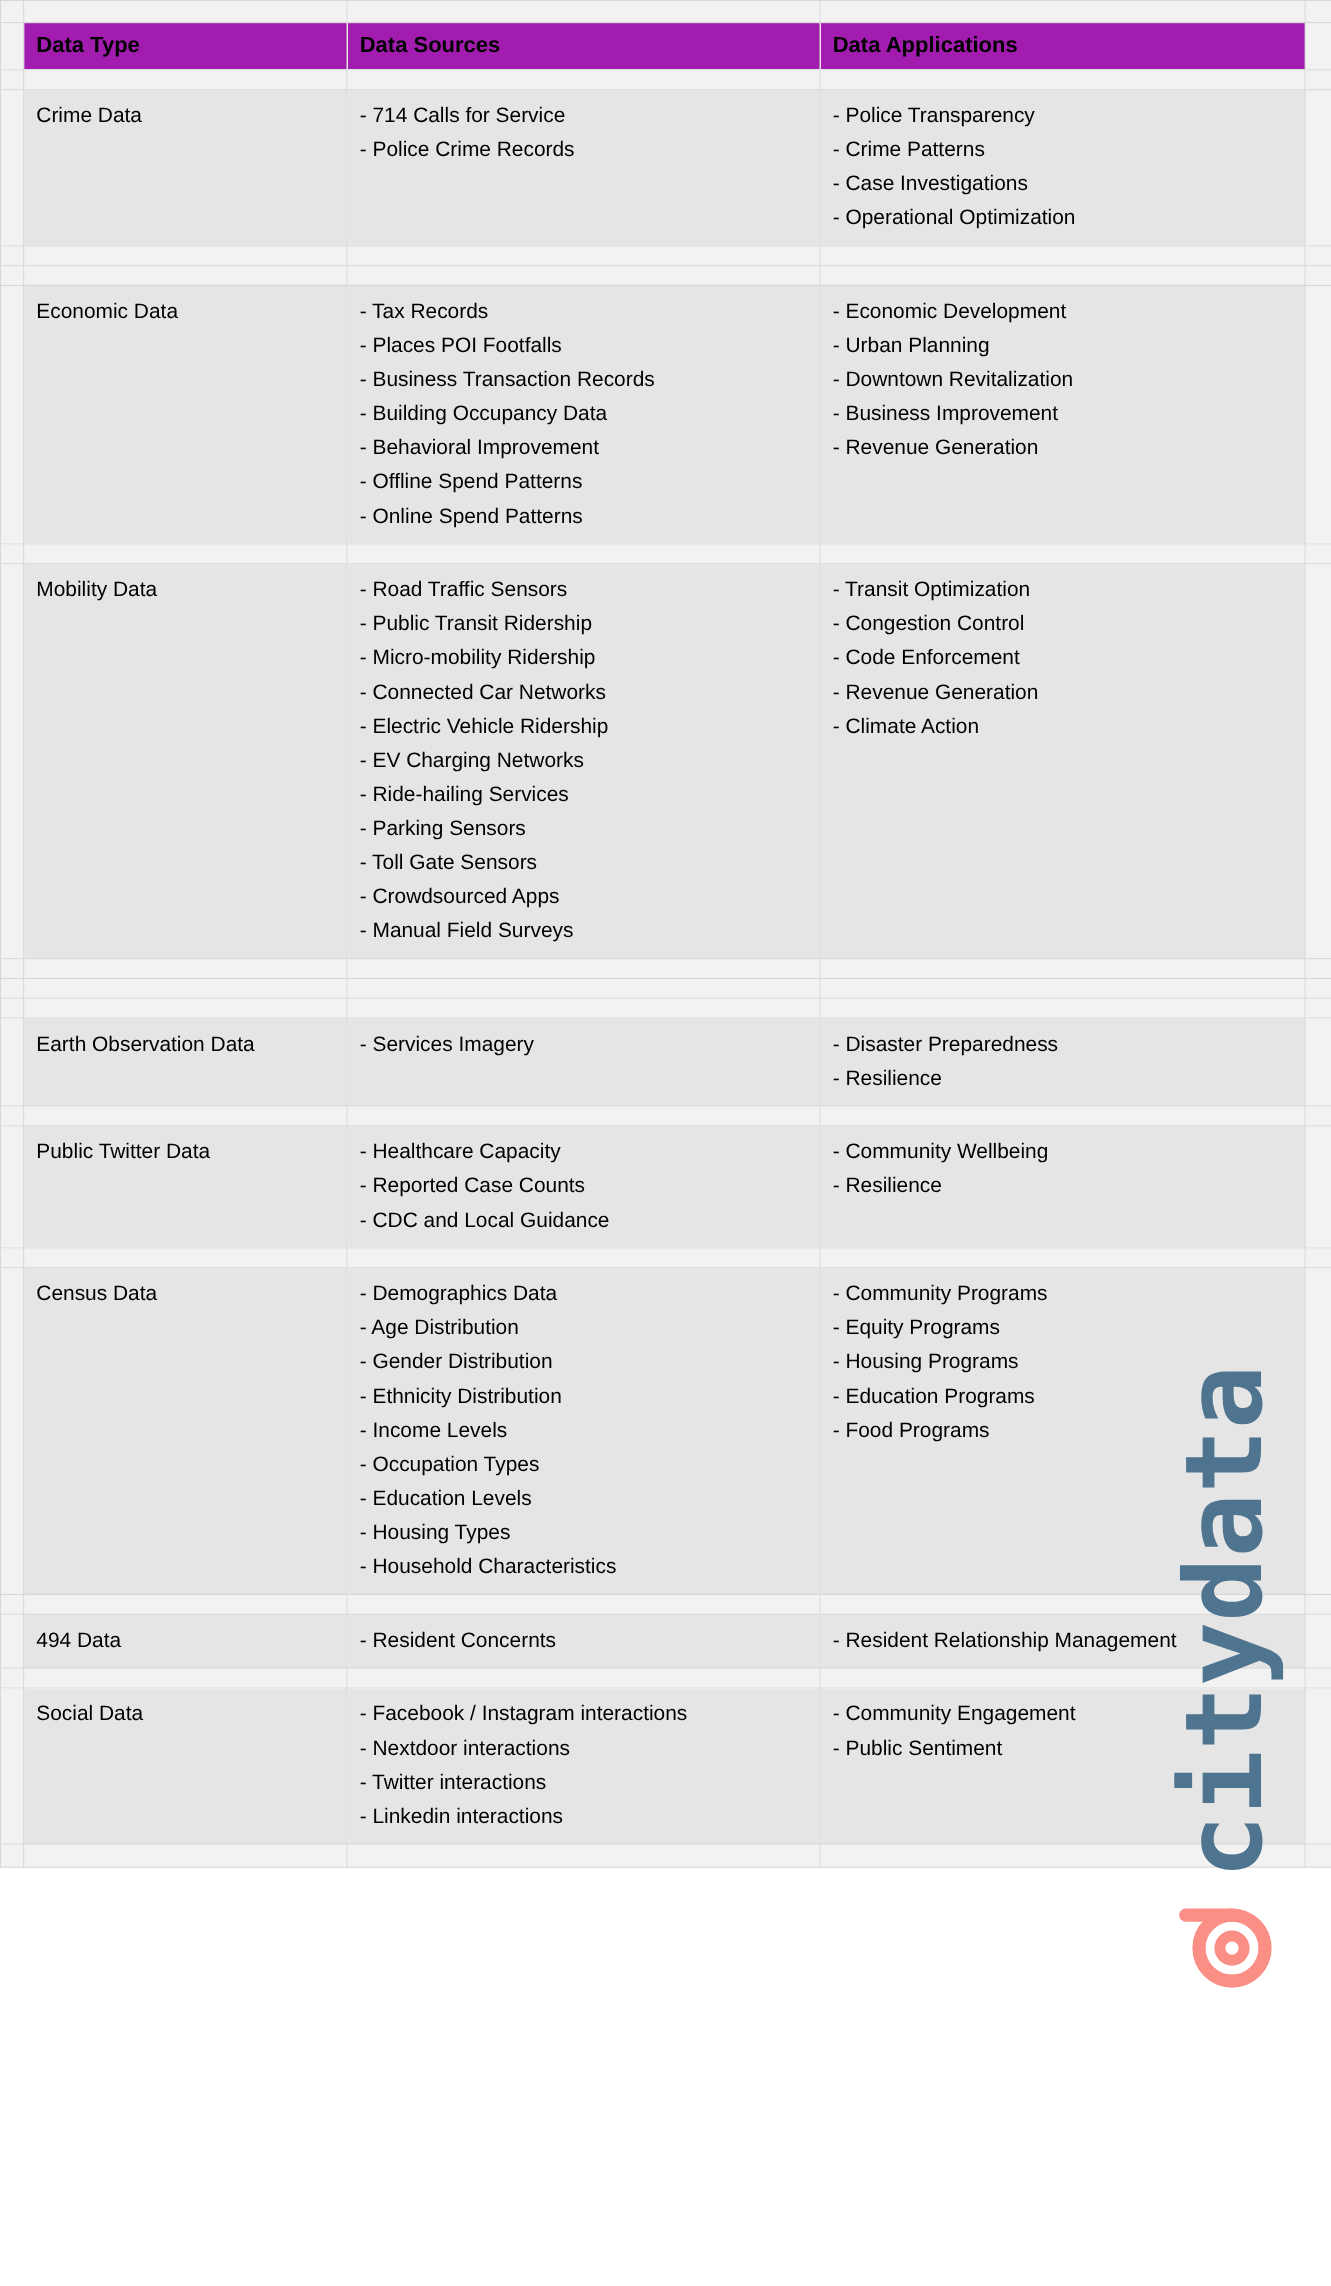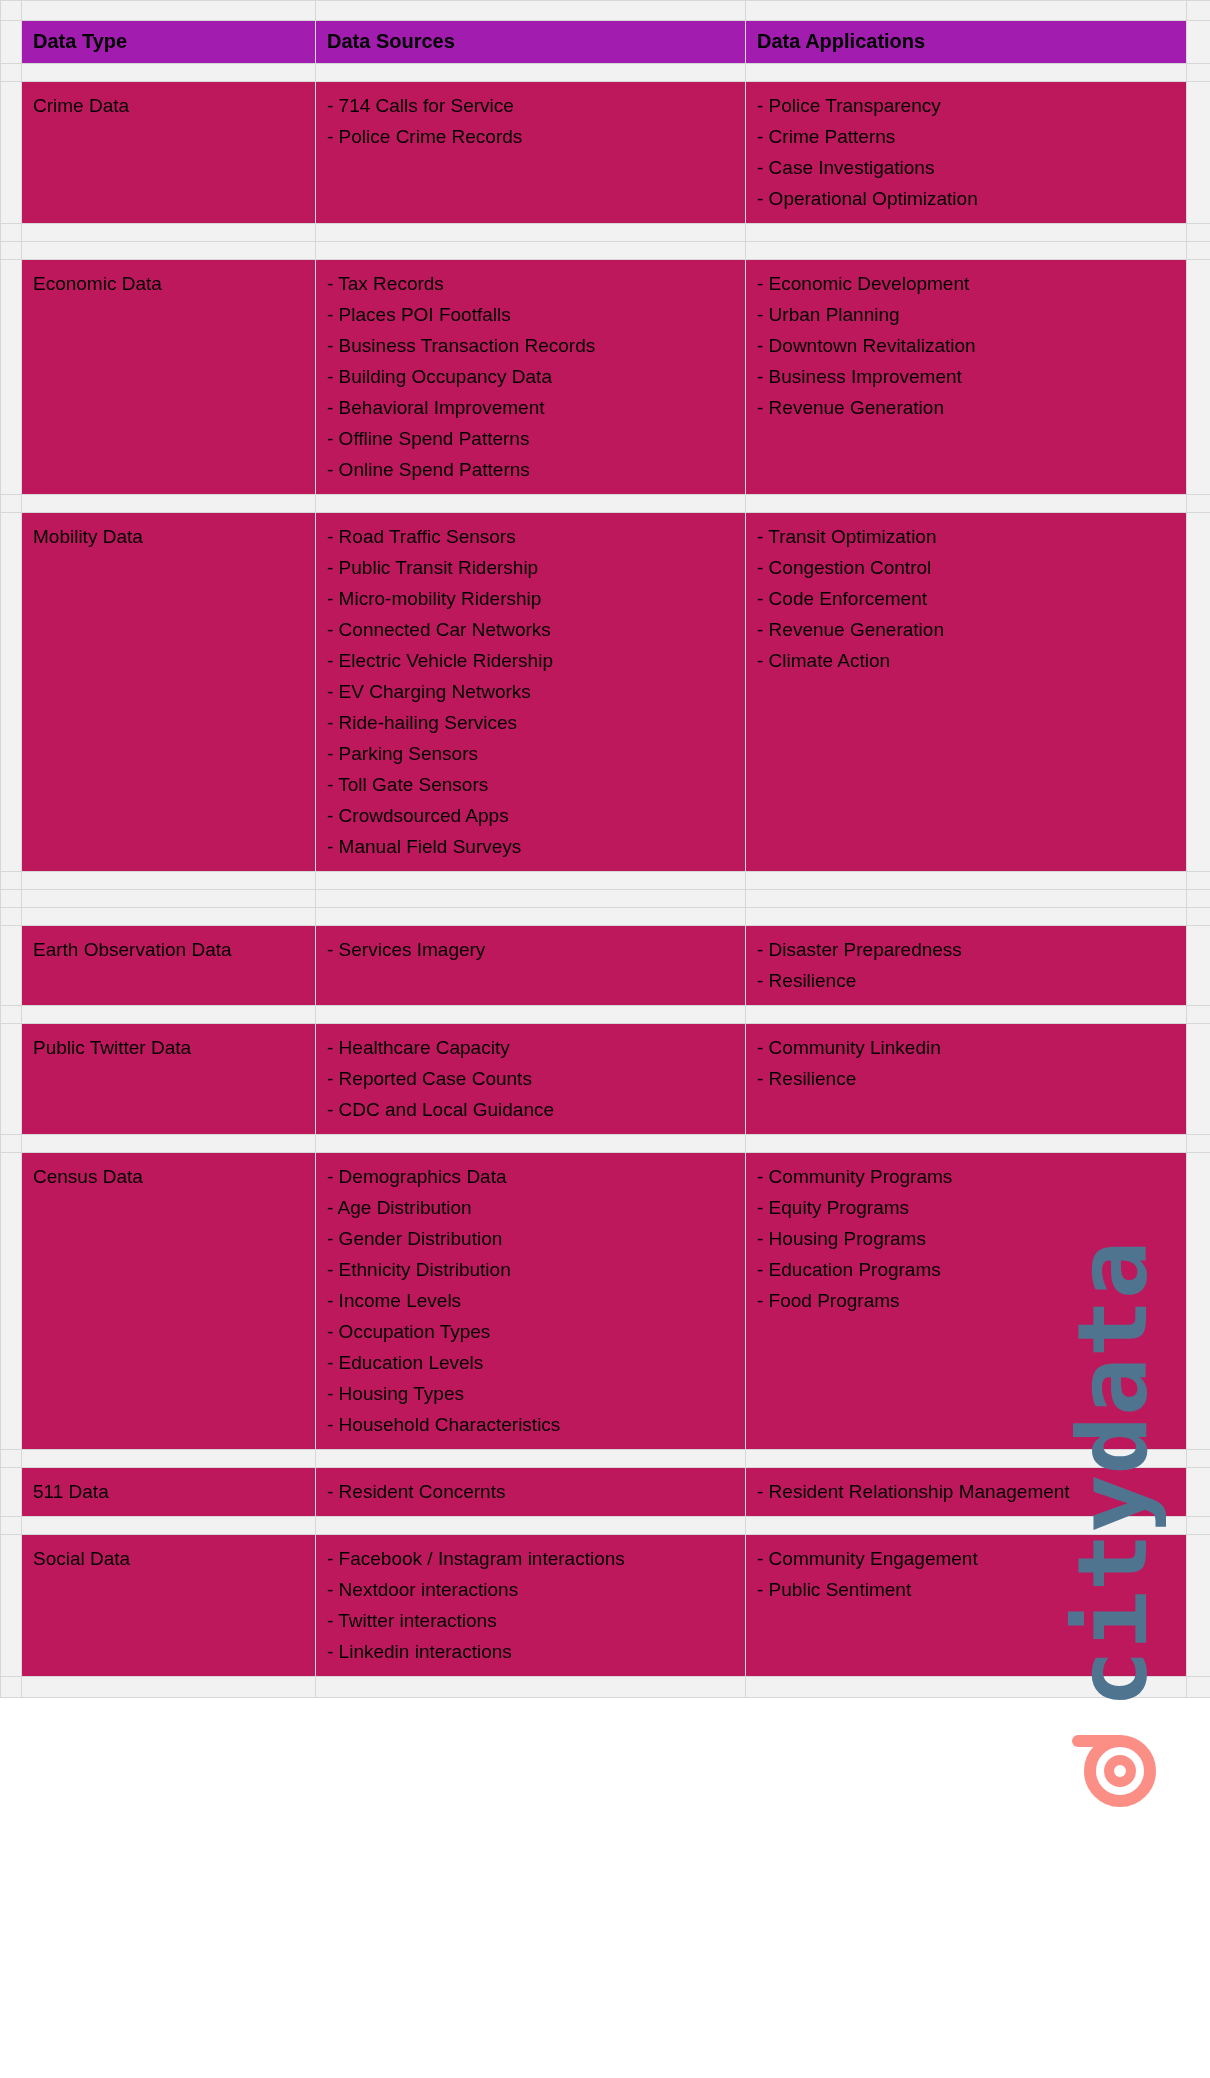--- a/index.html
+++ b/index.html
@@ -36,21 +36,21 @@
     background: #a21caf;
     height: 43px;
     font-size: 20px;
     font-weight: bold;
     line-height: 31px;
     padding: 5px 10px 0 11px;
     white-space: nowrap;
   }
   
   tr.row td.c {
-    background: #be185d;
+    background: #e5e5e5;
     font-size: 19px;
     line-height: 31px;
     padding: 8px 10px 9px 11px;
     white-space: pre-line;
   }
   
   .logo {
     position: absolute;
     left: 1056px;
     top: 1812px;
@@ -226,21 +226,21 @@
         <td></td>
         <td></td>
   </tr>
 
   <tr class="row">
     <td class="g"></td>
     <td class="c">Public Twitter Data</td>
     <td class="c">- Healthcare Capacity
 - Reported Case Counts
 - CDC and Local Guidance</td>
-    <td class="c">- Community Linkedin
+    <td class="c">- Community Wellbeing
 - Resilience</td>
     <td class="g"></td>
   </tr>
 
   <tr class="sp">
     <td></td>
         <td></td>
         <td></td>
         <td></td>
         <td></td>
@@ -269,21 +269,21 @@
   <tr class="sp">
     <td></td>
         <td></td>
         <td></td>
         <td></td>
         <td></td>
   </tr>
 
   <tr class="row">
     <td class="g"></td>
-    <td class="c">511 Data</td>
+    <td class="c">494 Data</td>
     <td class="c">- Resident Concernts</td>
     <td class="c">- Resident Relationship Management</td>
     <td class="g"></td>
   </tr>
 
   <tr class="sp">
     <td></td>
         <td></td>
         <td></td>
         <td></td>

